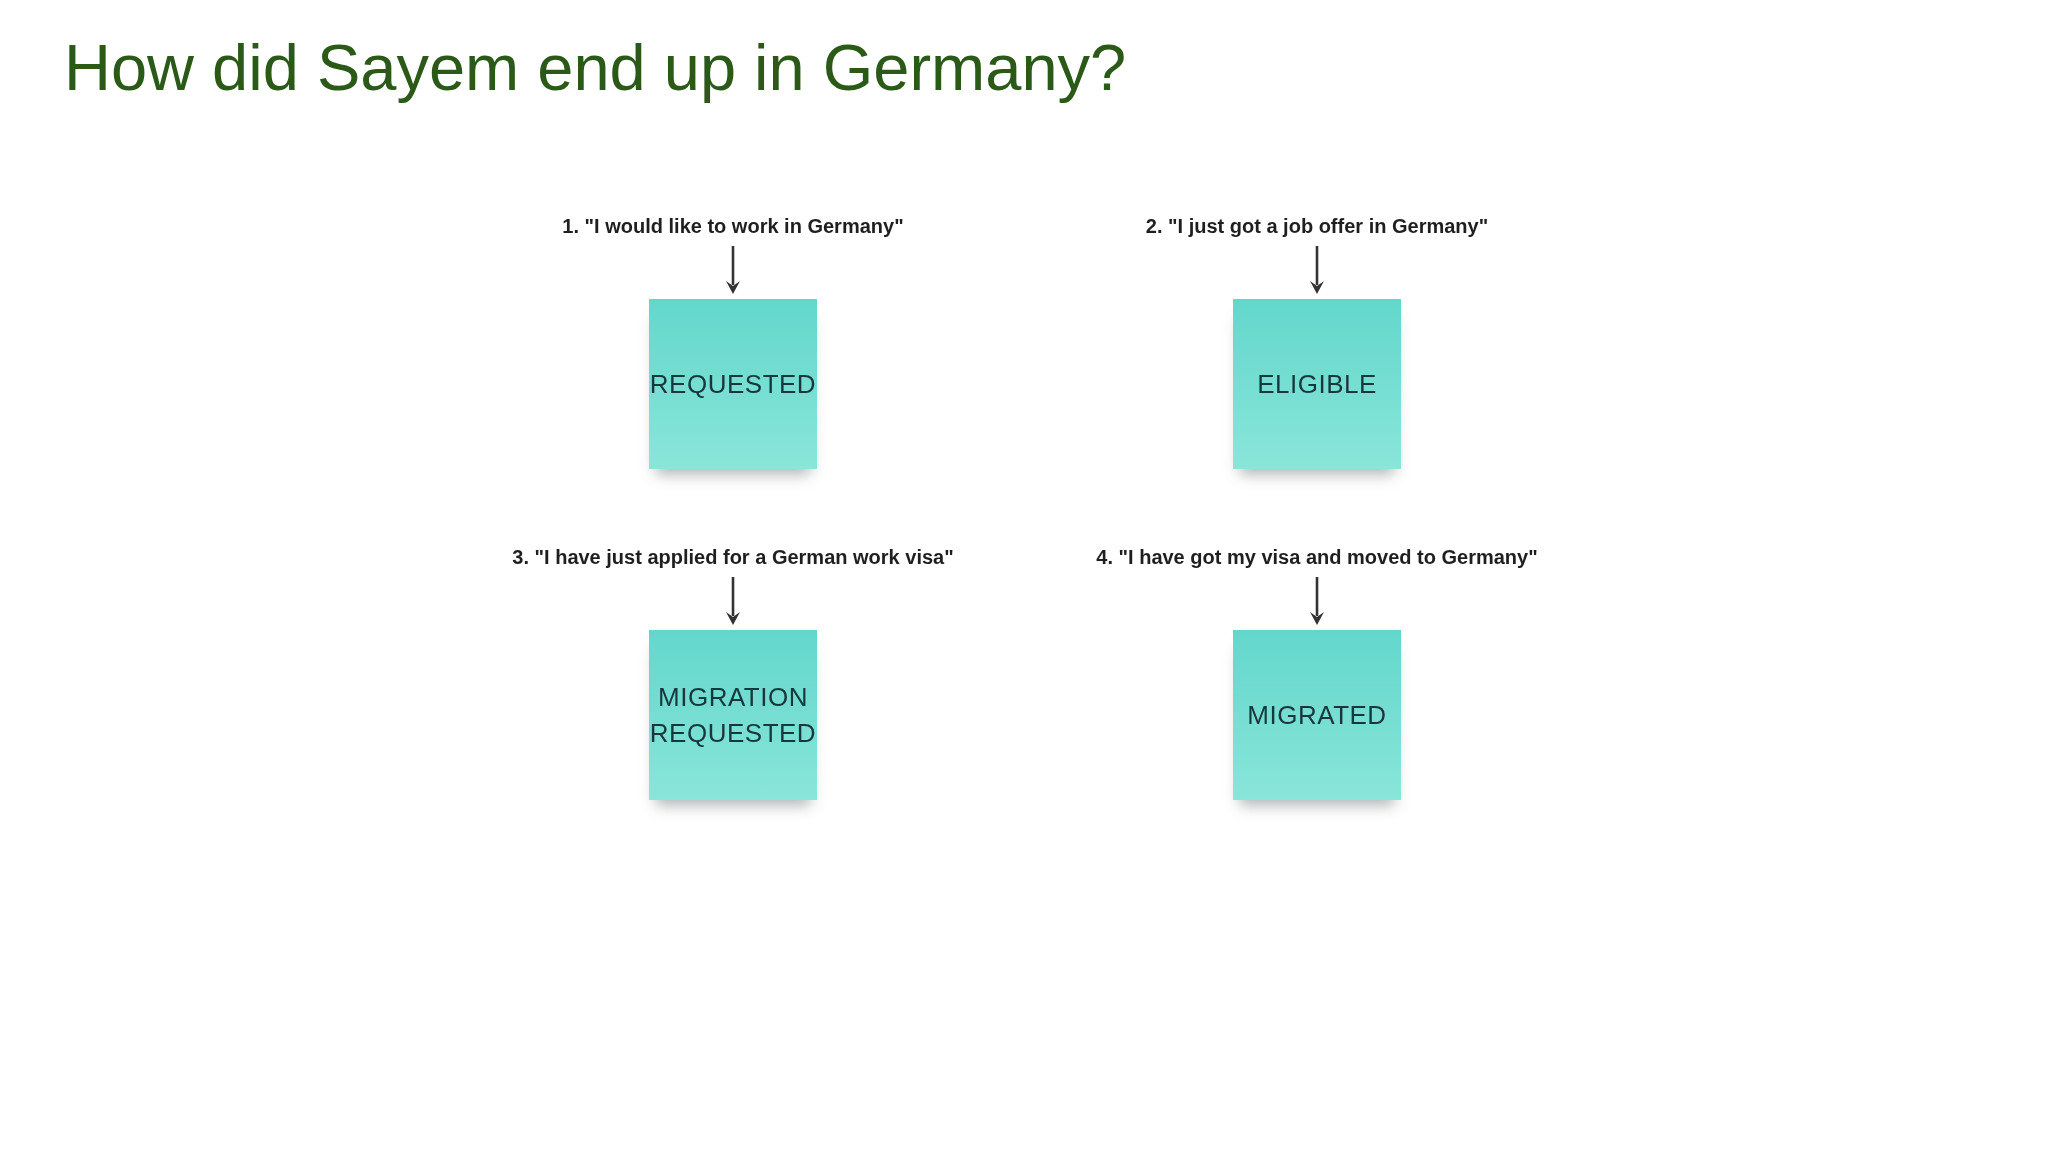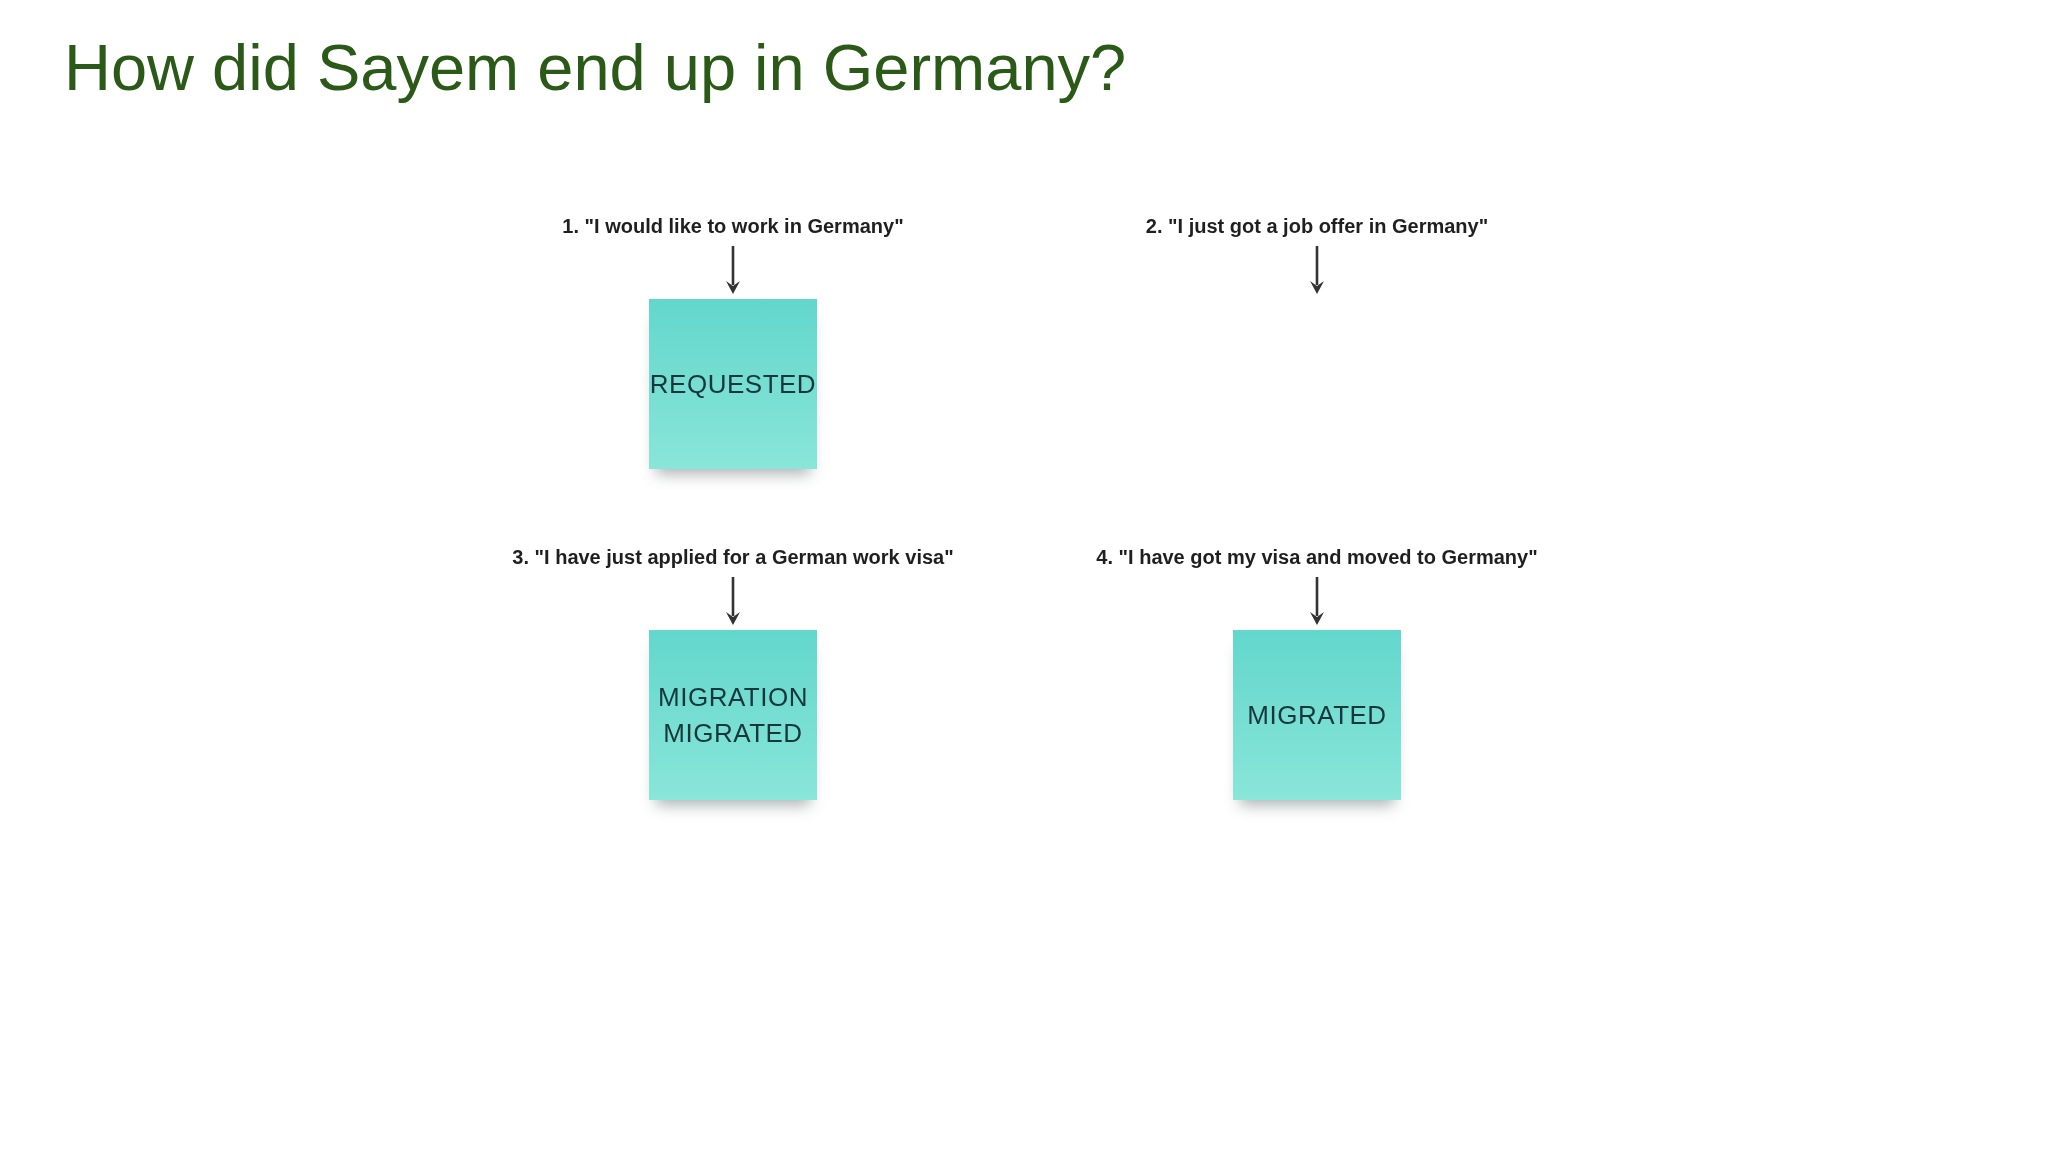--- a/index.html
+++ b/index.html
@@ -116,31 +116,32 @@
   </div>
 
   <div class="step col-right row-top">
     <div class="step-caption">2. "I just got a job offer in Germany"</div>
     <div class="arrow-wrap">
       <svg width="18" height="50" viewBox="0 0 18 50">
         <line x1="9" y1="1" x2="9" y2="40" stroke="#333333" stroke-width="2.6"></line>
         <path d="M2 36 L9 49 L16 36 L9 41 Z" fill="#333333"></path>
       </svg>
     </div>
+    <div class="sticky-note">ELIGIBLE</div>
   </div>
 
   <div class="step col-left row-bottom">
     <div class="step-caption">3. "I have just applied for a German work visa"</div>
     <div class="arrow-wrap">
       <svg width="18" height="50" viewBox="0 0 18 50">
         <line x1="9" y1="1" x2="9" y2="40" stroke="#333333" stroke-width="2.6"></line>
         <path d="M2 36 L9 49 L16 36 L9 41 Z" fill="#333333"></path>
       </svg>
     </div>
-    <div class="sticky-note">MIGRATION MIGRATED</div>
+    <div class="sticky-note">MIGRATION REQUESTED</div>
   </div>
 
   <div class="step col-right row-bottom">
     <div class="step-caption">4. "I have got my visa and moved to Germany"</div>
     <div class="arrow-wrap">
       <svg width="18" height="50" viewBox="0 0 18 50">
         <line x1="9" y1="1" x2="9" y2="40" stroke="#333333" stroke-width="2.6"></line>
         <path d="M2 36 L9 49 L16 36 L9 41 Z" fill="#333333"></path>
       </svg>
     </div>

